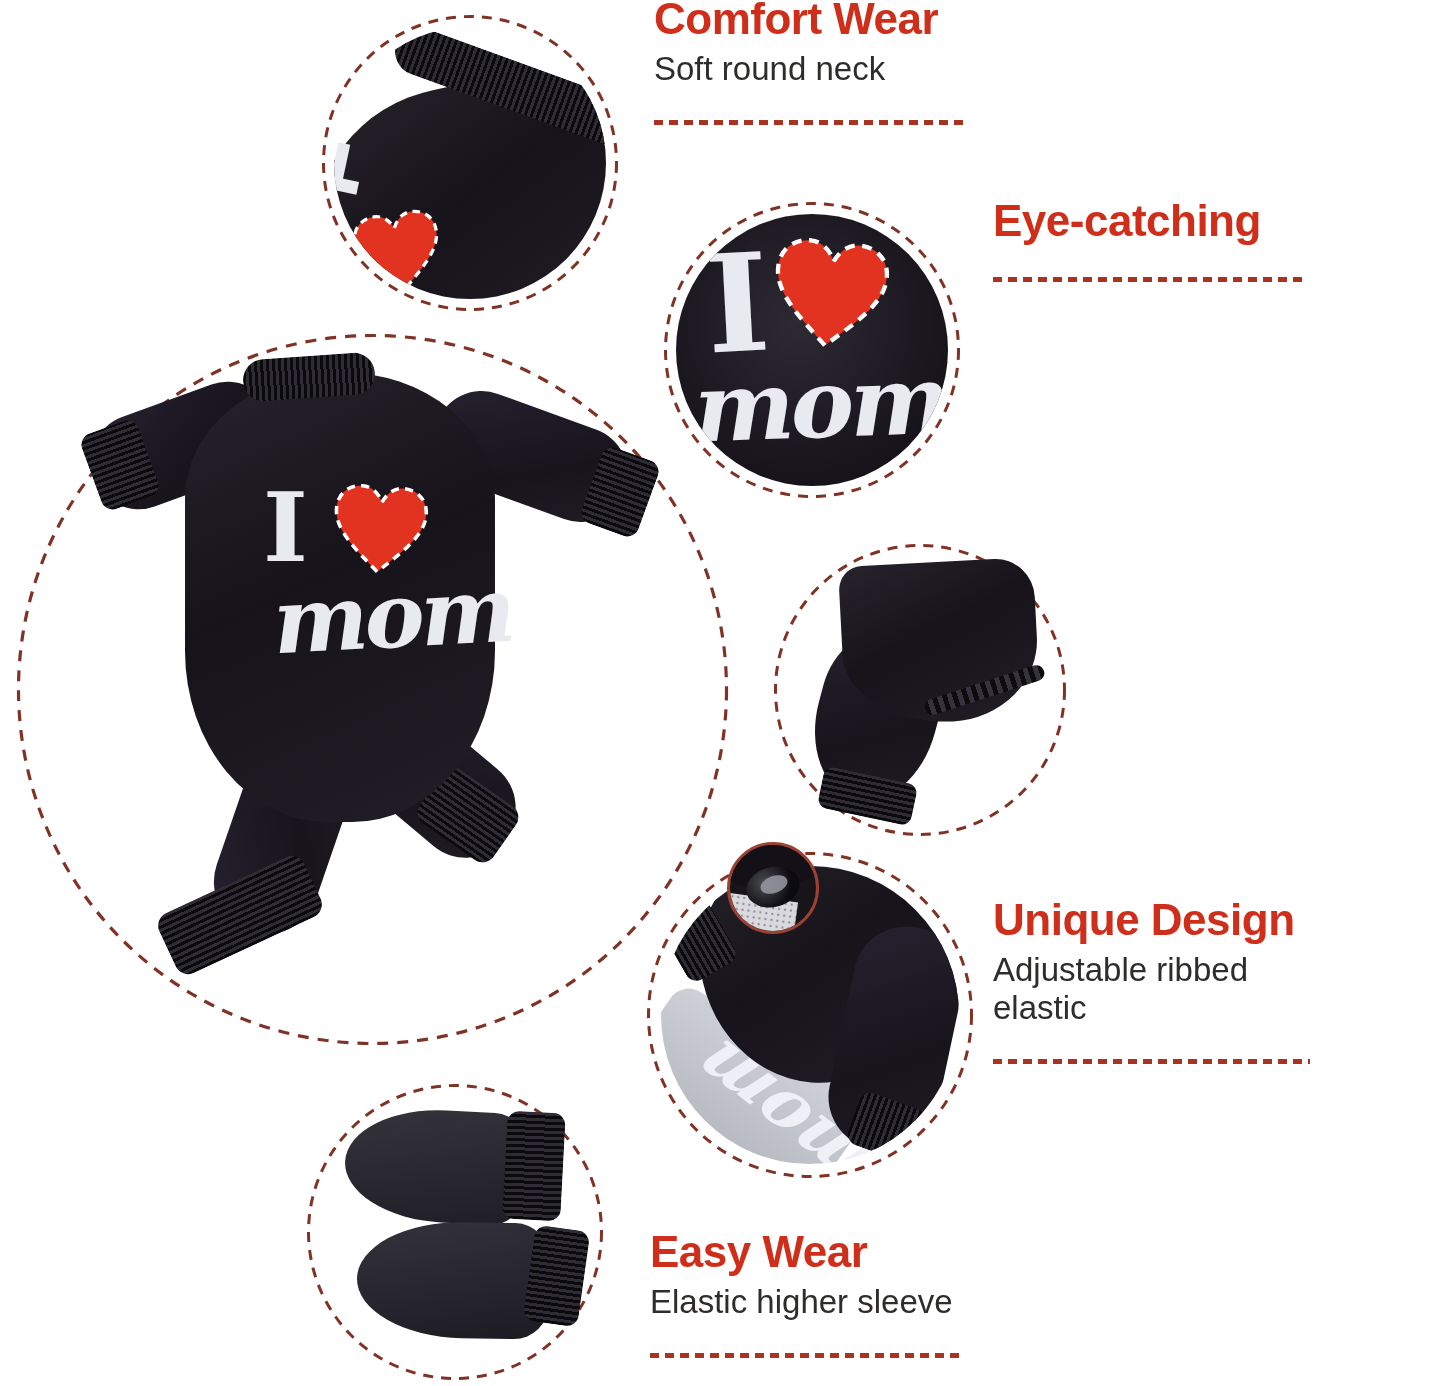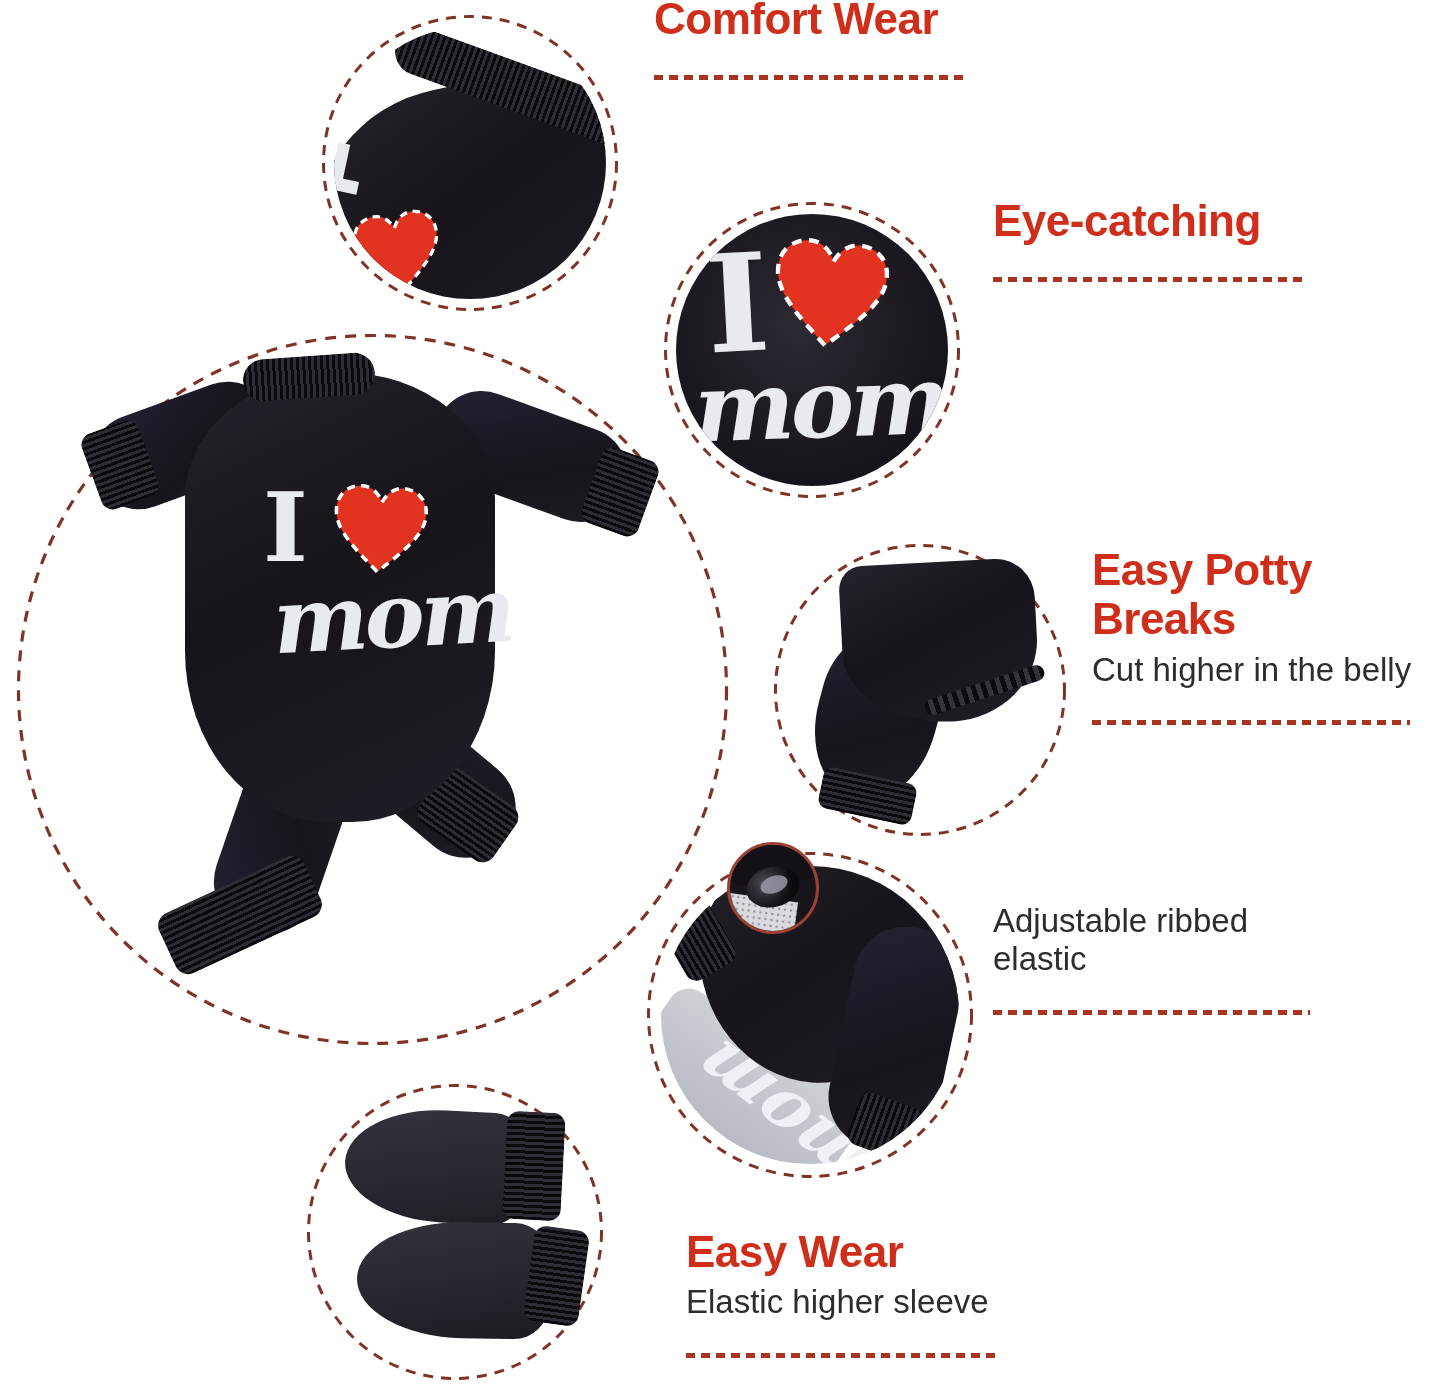--- a/index.html
+++ b/index.html
@@ -124,38 +124,35 @@
           background:linear-gradient(170deg,#35333c 0%,#201e25 100%)"></div>
     <div class="abs ribh" style="left:200px;top:30px;width:58px;height:108px;border-radius:12px;transform:rotate(3deg)"></div>
     <div class="abs" style="left:52px;top:140px;width:192px;height:116px;transform:rotate(1deg);
           border-radius:55% 18% 18% 55%/50% 30% 30% 50%;
           background:linear-gradient(170deg,#34323b 0%,#1d1b22 100%)"></div>
     <div class="abs ribh" style="left:224px;top:146px;width:55px;height:96px;border-radius:12px;transform:rotate(8deg)"></div>
   </div>
 
   <div class="abs callout" style="left:654px;top:-6px;width:340px">
     <h2>Comfort Wear</h2>
+    <p>Soft round neck</p>
     <div class="dashline" style="width:312px"></div>
   </div>
 
   <div class="abs callout" style="left:993px;top:196px;width:340px">
     <h2>Eye-catching</h2>
     <div class="dashline" style="width:314px"></div>
   </div>
 
-  <div class="abs callout" style="left:1092px;top:545px;width:353px">
-    <h2>Easy Potty Breaks</h2>
-    <p>Cut higher in the belly</p>
-    <div class="dashline" style="width:318px"></div>
-  </div>
 
   <div class="abs callout" style="left:993px;top:895px;width:340px">
+    <h2>Unique Design</h2>
     <p>Adjustable ribbed elastic</p>
     <div class="dashline" style="width:317px"></div>
   </div>
 
-  <div class="abs callout" style="left:686px;top:1227px;width:340px">
+  <div class="abs callout" style="left:650px;top:1227px;width:340px">
     <h2>Easy Wear</h2>
     <p>Elastic higher sleeve</p>
     <div class="dashline" style="width:315px"></div>
   </div>
 
 </div>
 
 </body></html>

